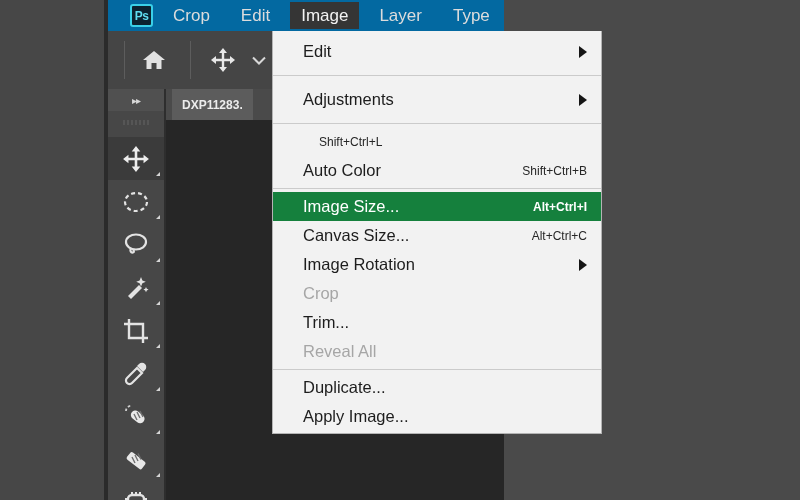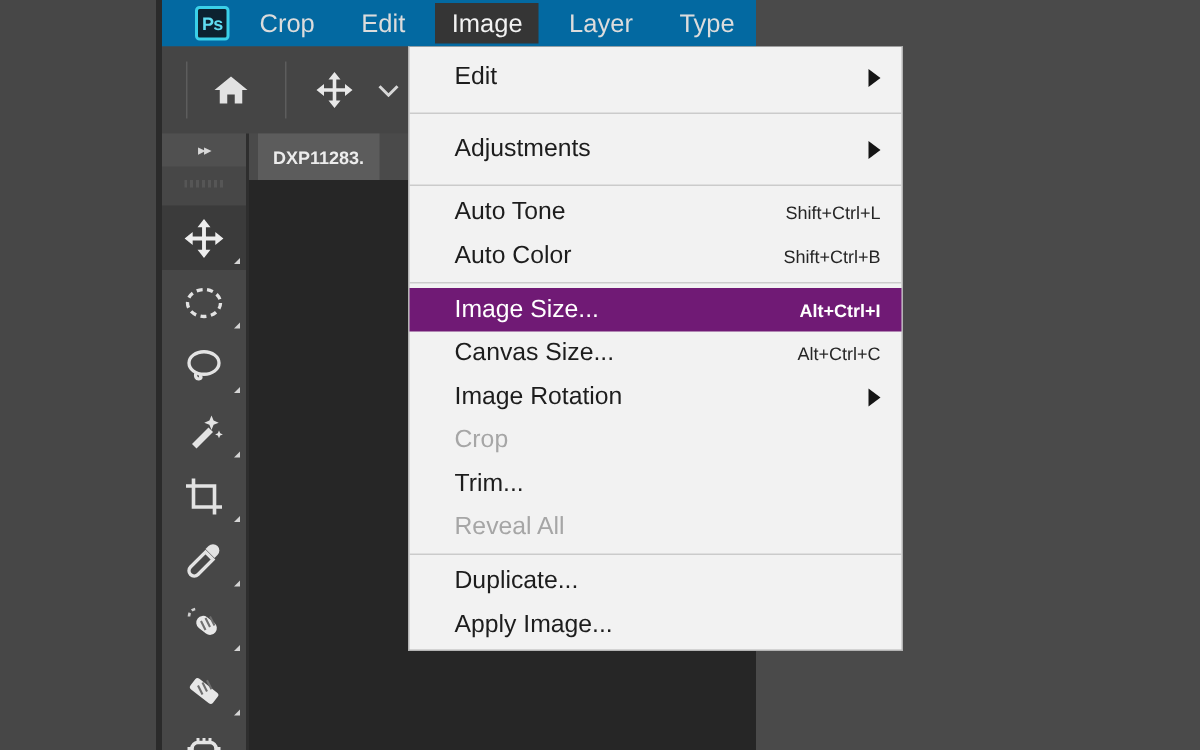--- a/index.html
+++ b/index.html
@@ -284,21 +284,21 @@
     position: relative;
     height: 41px;
     display: flex;
     align-items: center;
     padding: 0 14px 0 30px;
     color: #1d1d1d;
     font-size: 16.5px;
     box-sizing: border-box;
   }
   .mrow.compact { height: 29px; }
-  .mrow.selected { background: #701a75; color: #ffffff; }
+  .mrow.selected { background: #15803d; color: #ffffff; }
   .mrow.disabled { color: #a6a6a6; }
   .mlabel { flex: 1; white-space: nowrap; }
   .mshort {
     color: #262626;
     font-size: 12px;
     white-space: nowrap;
     margin-left: 16px;
   }
   .mrow.selected .mshort { color: #ffffff; font-weight: bold; }
   .marrow {
@@ -470,21 +470,20 @@
         <div class="mlabel">Edit</div>
         <div class="marrow"></div>
       </div>
       <div class="msep"></div>
       <div class="mrow">
         <div class="mlabel">Adjustments</div>
         <div class="marrow"></div>
       </div>
       <div class="msep"></div>
       <div class="mrow compact">
-        <div class="mlabel">Auto Tone</div>
         <div class="mshort">Shift+Ctrl+L</div>
       </div>
       <div class="mrow compact">
         <div class="mlabel">Auto Color</div>
         <div class="mshort">Shift+Ctrl+B</div>
       </div>
       <div class="msep"></div>
       <div class="mrow compact selected">
         <div class="mlabel">Image Size...</div>
         <div class="mshort">Alt+Ctrl+I</div>

